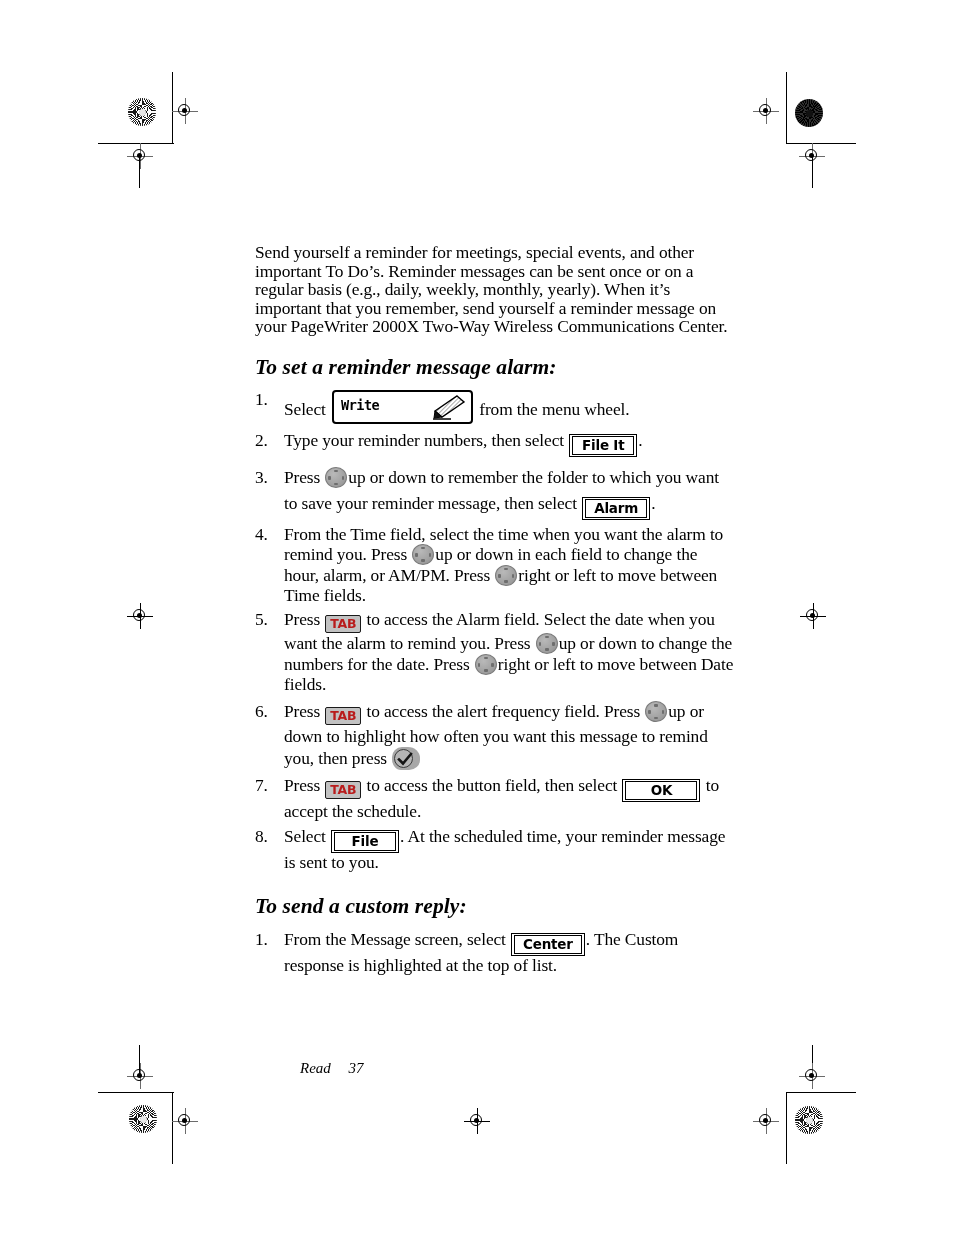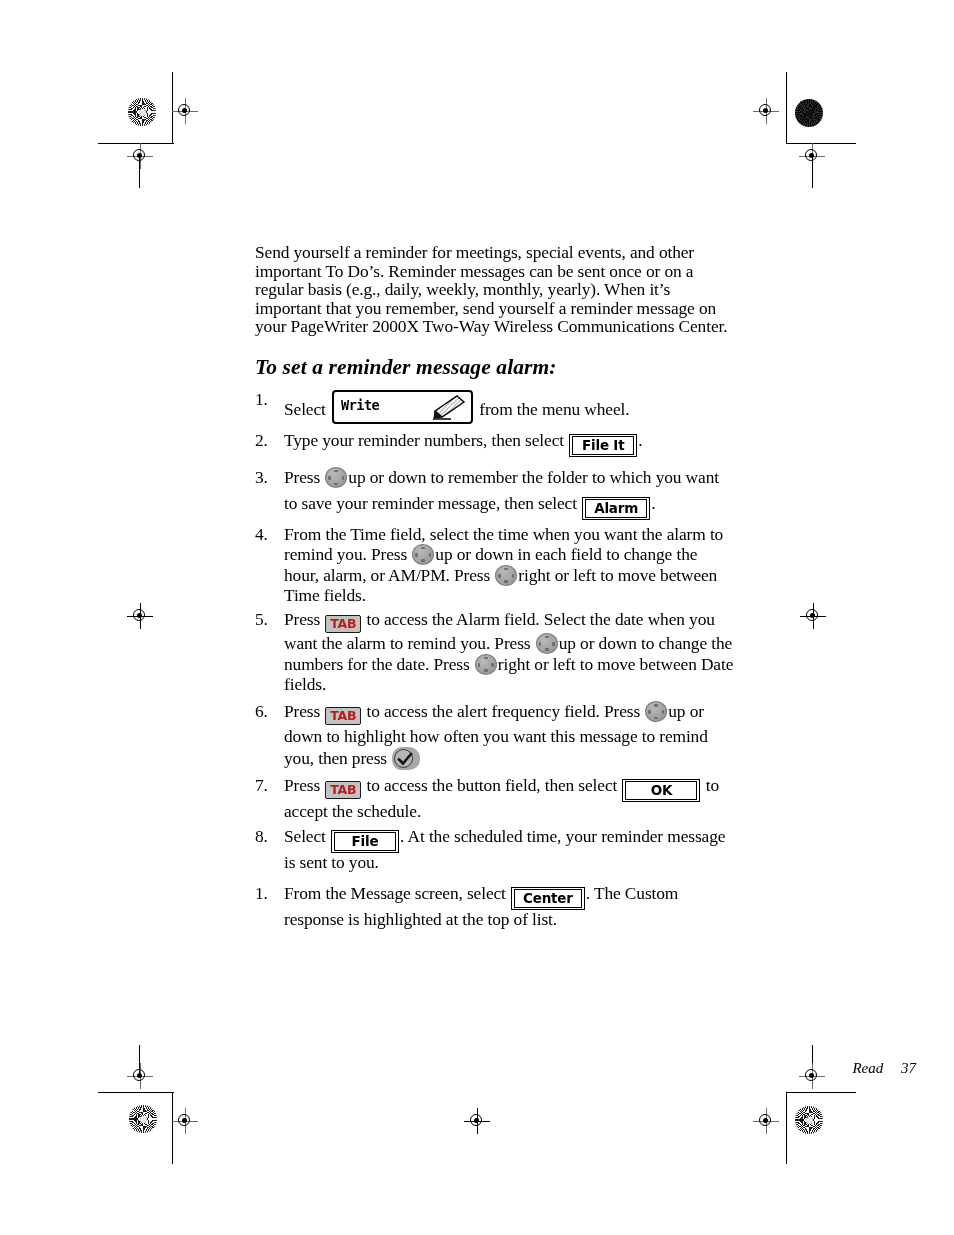--- a/index.html
+++ b/index.html
@@ -271,21 +271,21 @@
     letter-spacing: -0.3px;
     color: #b91c1c;
   }
 
   
   .footer {
     position: absolute;
     left: 0;
     top: 1060px;
     width: 916px;
-    text-align: right;
+    text-align: left;
     font-style: italic;
     font-size: 15px;
   }
   .footer .fpos {
     display: inline-block;
     margin-left: 300px;
   }
   .footer .pagenum {
     margin-left: 14px;
     font-style: italic;
@@ -499,20 +499,21 @@
       <li style="margin-top:6px;">
         <span class="num">8.</span>
         <span>Select</span>
         <span class="lcd-btn">
           <span class="inner">File</span>
         </span><span>. At the scheduled time, your reminder message is sent to you.</span>
       </li>
     </ol>
 
 
+    <h2 class="heading" style="margin-top:22px;">To send a custom reply:</h2>
 
     <ol class="steps" style="margin-top:12px;">
       <li>
         <span class="num">1.</span>
         <span>From the Message screen, select</span>
         <span class="lcd-btn">
           <span class="inner">Center</span>
         </span><span>. The Custom response is highlighted at the top of list.</span>
       </li>
     </ol>

